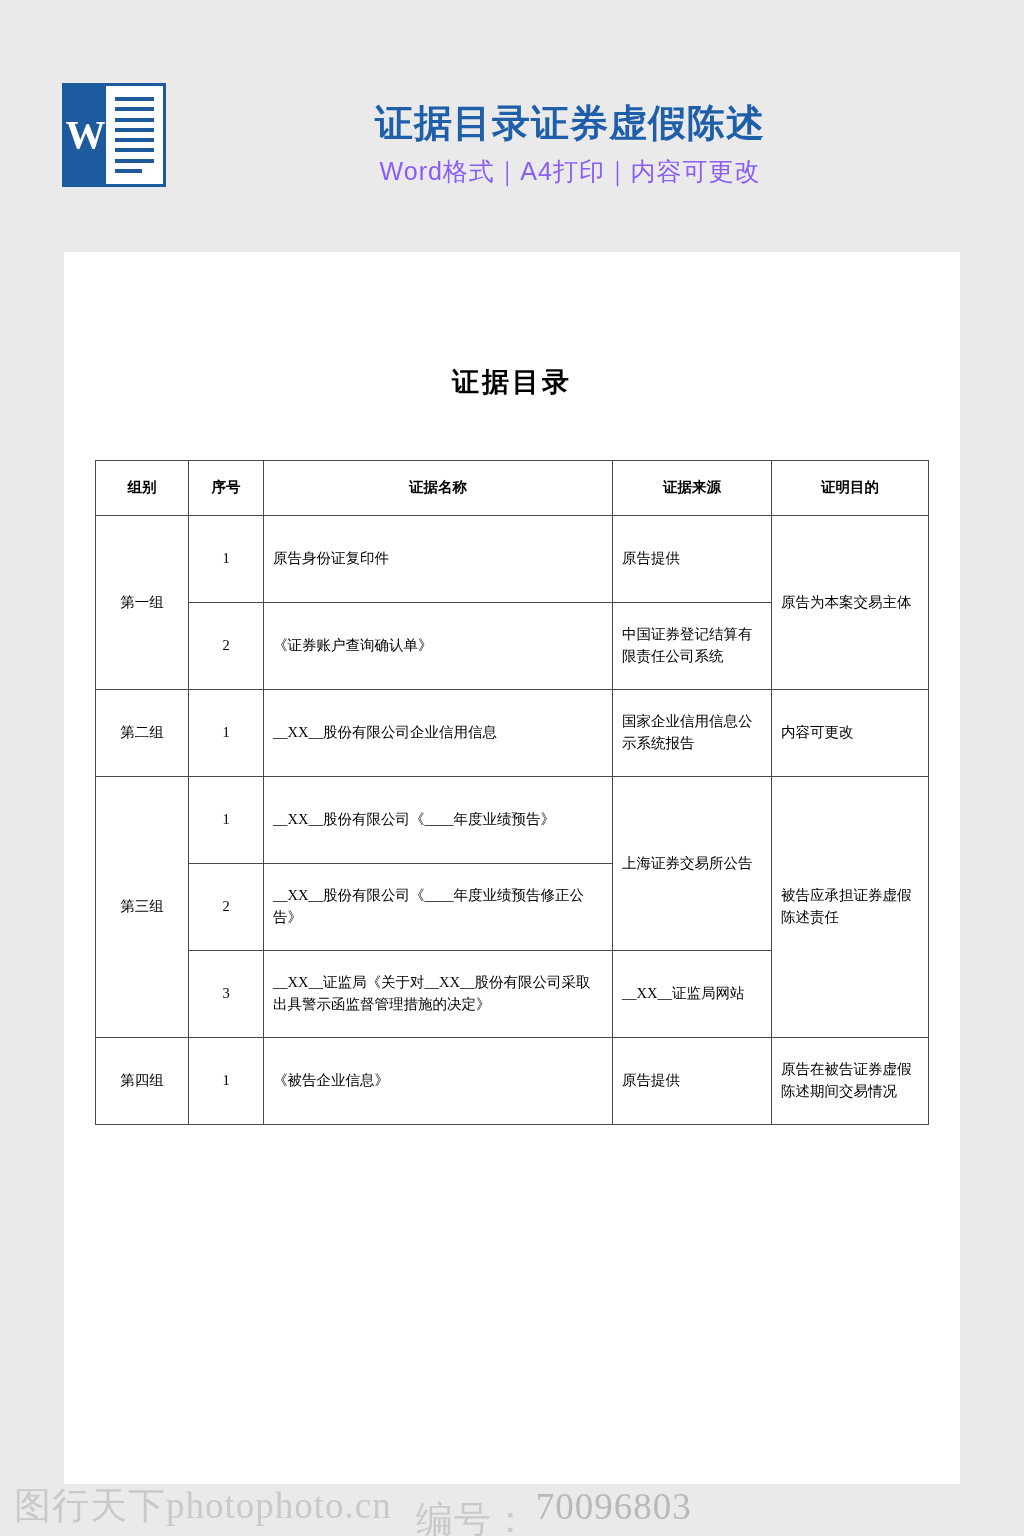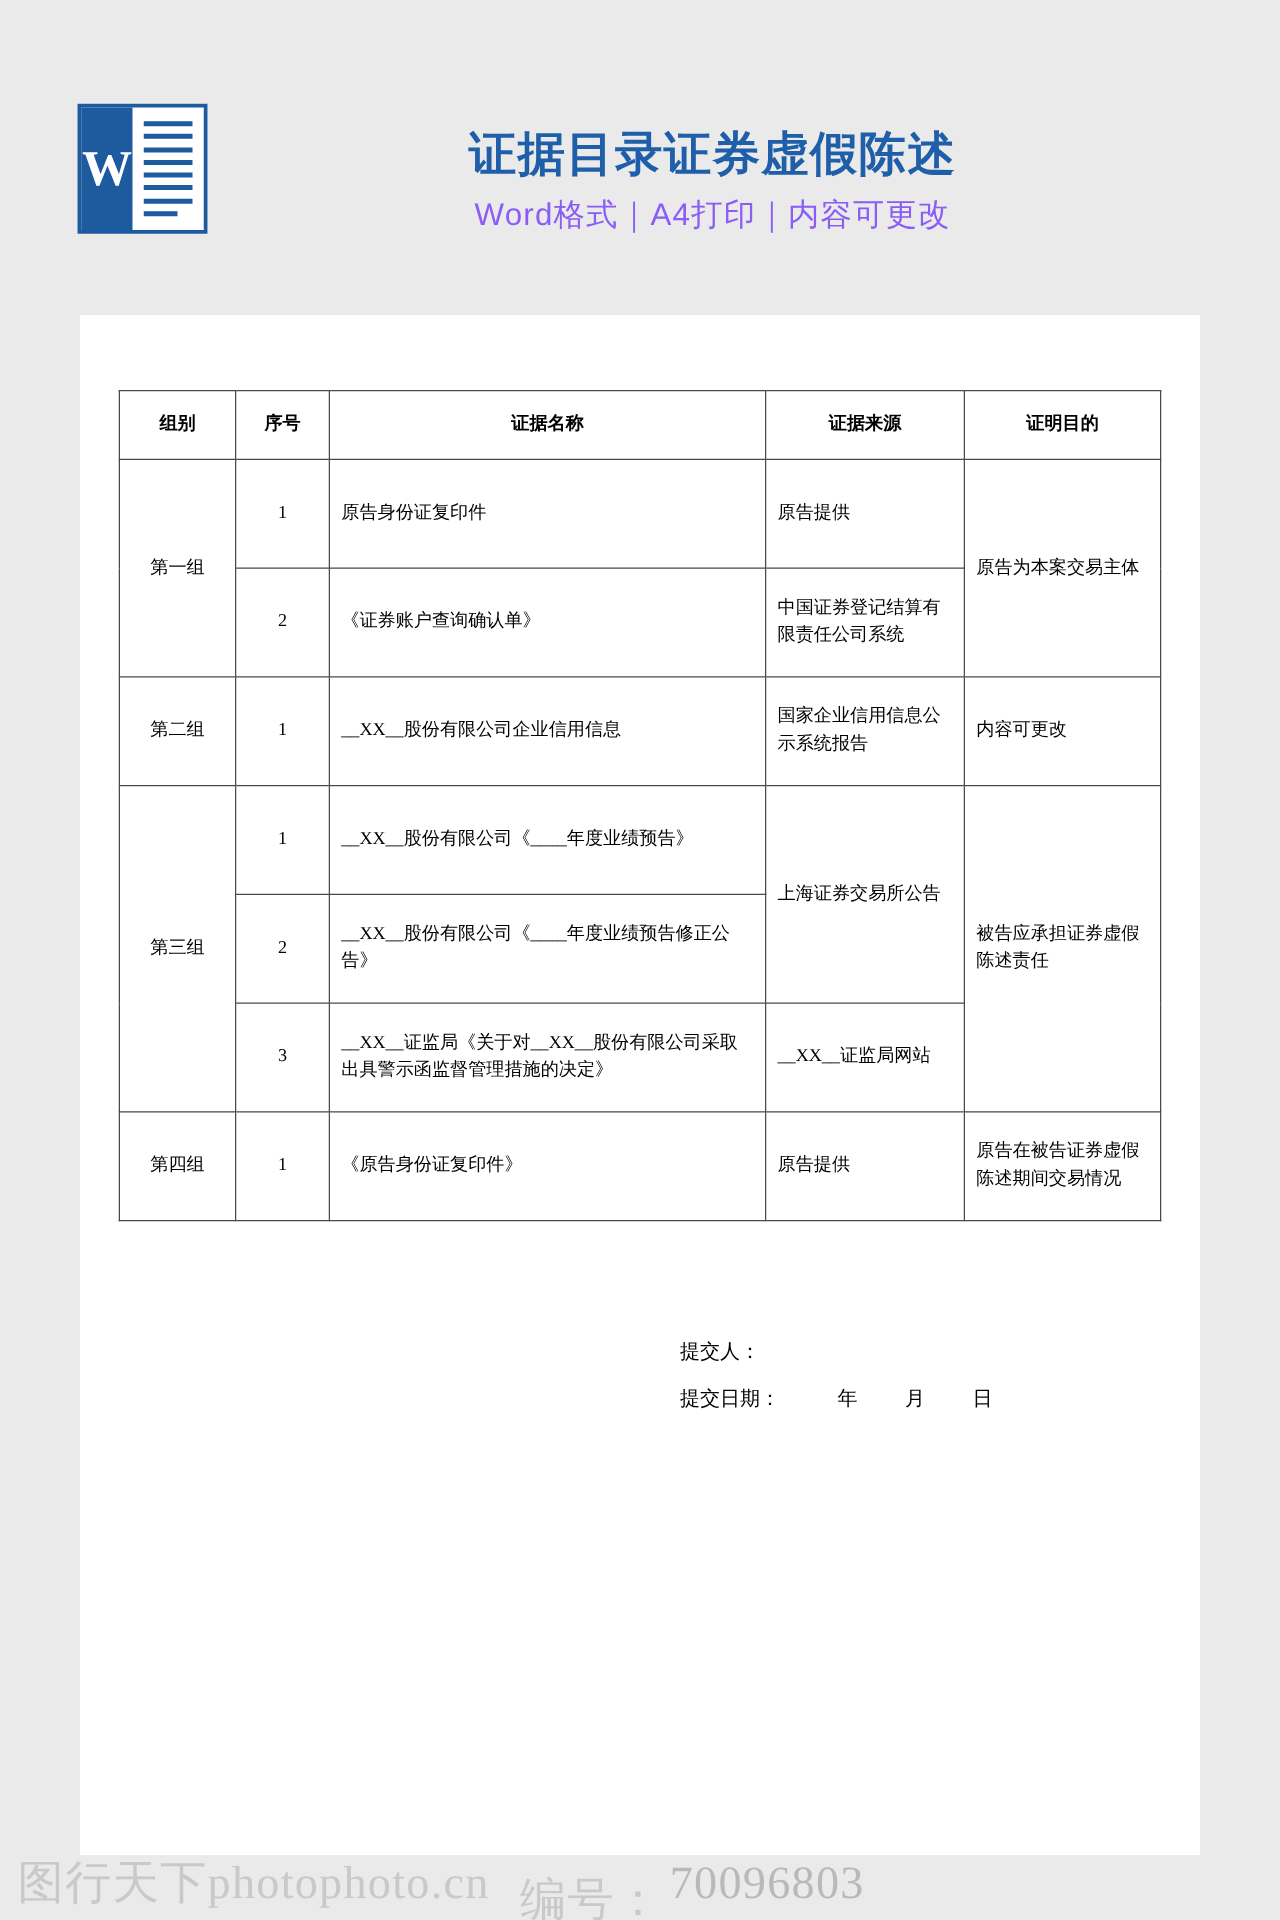--- a/index.html
+++ b/index.html
@@ -187,20 +187,21 @@
         <i></i>
     </div>
   </div>
 
   <div class="header-title">证据目录证券虚假陈述</div>
   <div class="header-sub">Word格式｜A4打印｜内容可更改</div>
 </div>
 
 <div class="page">
 
+  <h1 class="doc-title">证据目录</h1>
 
   <table class="evidence">
     <thead>
       <tr>
         <th class="c-group">组别</th>
         <th class="c-no">序号</th>
         <th class="c-name">证据名称</th>
         <th class="c-src">证据来源</th>
         <th class="c-purp">证明目的</th>
       </tr>
@@ -241,42 +242,28 @@
       </tr>
       <tr>
         <td class="c-no center rowtall">3</td>
         <td class="c-name">__XX__证监局《关于对__XX__股份有限公司采取出具警示函监督管理措施的决定》</td>
         <td class="c-src">__XX__证监局网站</td>
       </tr>
 
       <tr>
         <td class="c-group center rowtall">第四组</td>
         <td class="c-no center">1</td>
-        <td class="c-name">《原告身份证复印件》</td>
+        <td class="c-name">《被告企业信息》</td>
         <td class="c-src">原告提供</td>
         <td class="c-purp">原告在被告证券虚假陈述期间交易情况</td>
       </tr>
 
     </tbody>
   </table>
 
-  <div class="sign">
-    <div>
-      <span>提交人：</span>
-    </div>
-    <div>
-      <span>提交日期：</span>
-      <span class="sp"></span>
-      <span>年</span>
-      <span class="sp2"></span>
-      <span>月</span>
-      <span class="sp2"></span>
-      <span>日</span>
-    </div>
-  </div>
 
 </div>
 
 <div class="watermark">
   <span>图行天下photophoto.cn</span>
   <span class="sp2"></span>
   <span style="margin-left:24px;margin-top:27px;">编号：</span>
   <span class="wm-num">70096803</span>
 </div>
 

